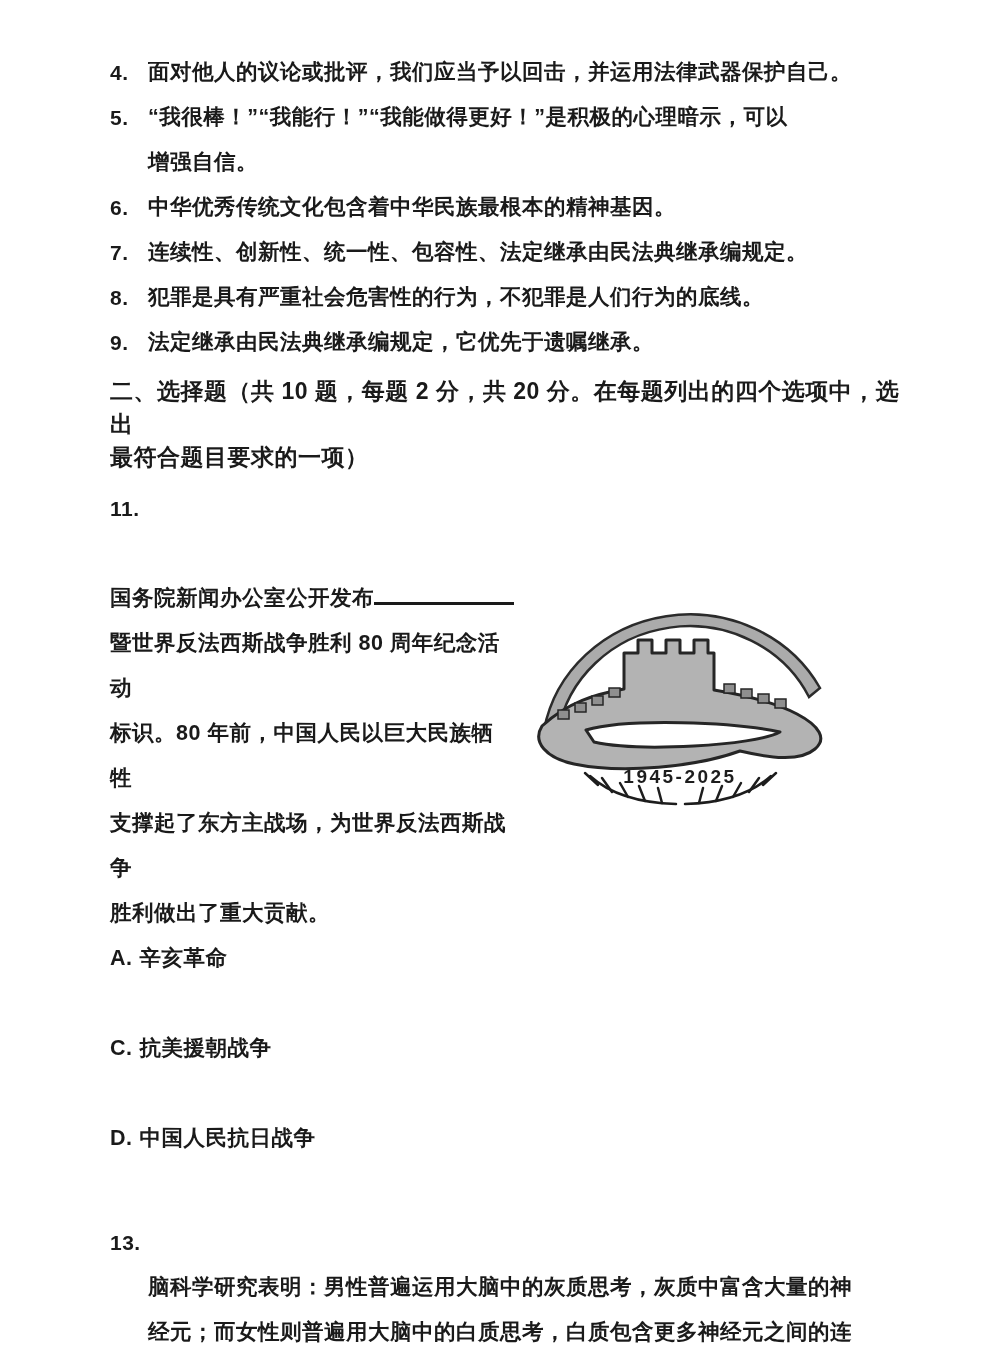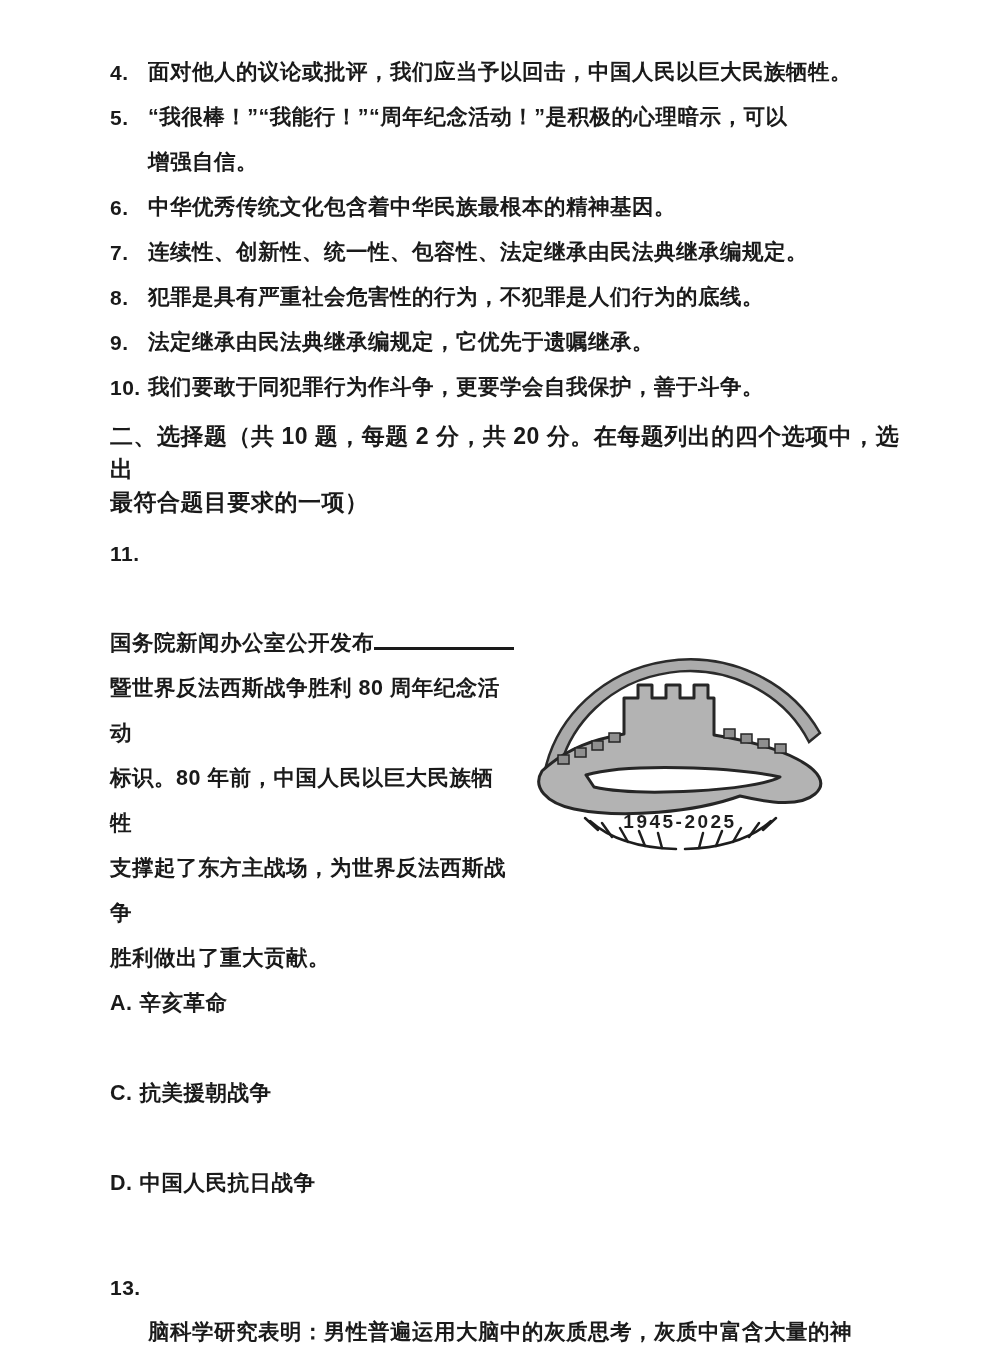--- a/index.html
+++ b/index.html
@@ -58,46 +58,42 @@
   .opt-line { line-height: 45px; white-space: normal; }
   .opt-label { margin-right: 7px; }
 </style>
 </head>
 <body>
 
 <div class="page">
 
   <div class="q-row">
     <div class="q-num">4.</div>
-    <div class="q-body">面对他人的议论或批评，我们应当予以回击，中国人民以巨大民族牺牲。</div>
+    <div class="q-body">面对他人的议论或批评，我们应当予以回击，并运用法律武器保护自己。</div>
   </div>
   <div class="q-row">
     <div class="q-num">5.</div>
-    <div class="q-body">“我很棒！”“我能行！”“周年纪念活动！”是积极的心理暗示，可以
+    <div class="q-body">“我很棒！”“我能行！”“我能做得更好！”是积极的心理暗示，可以
 增强自信。</div>
   </div>
   <div class="q-row">
     <div class="q-num">6.</div>
     <div class="q-body">中华优秀传统文化包含着中华民族最根本的精神基因。</div>
   </div>
   <div class="q-row">
     <div class="q-num">7.</div>
     <div class="q-body">连续性、创新性、统一性、包容性、法定继承由民法典继承编规定。</div>
   </div>
   <div class="q-row">
     <div class="q-num">8.</div>
     <div class="q-body">犯罪是具有严重社会危害性的行为，不犯罪是人们行为的底线。</div>
   </div>
   <div class="q-row">
     <div class="q-num">9.</div>
     <div class="q-body">法定继承由民法典继承编规定，它优先于遗嘱继承。</div>
-  </div>
-  <div class="q-row">
-    <div class="q-num">10.</div>
-    <div class="q-body">我们要敢于同犯罪行为作斗争，更要学会自我保护，善于斗争。</div>
   </div>
 
   <div class="sec-header">二、选择题（共 10 题，每题 2 分，共 20 分。在每题列出的四个选项中，选出
 最符合题目要求的一项）</div>
 
   <div class="q-row q11-block">
     <div class="q-num">11.</div>
     <div class="q-body">
       <span class="logo-wrap"><svg viewBox="0 0 305 228" width="305" height="228">
           <path d="M16,152 A148 140 0 0 1 292,110 L281,119 A133 126 0 0 0 30,155 Z" fill="#ababab" stroke="#2b2b2b" stroke-width="2.5"></path>

